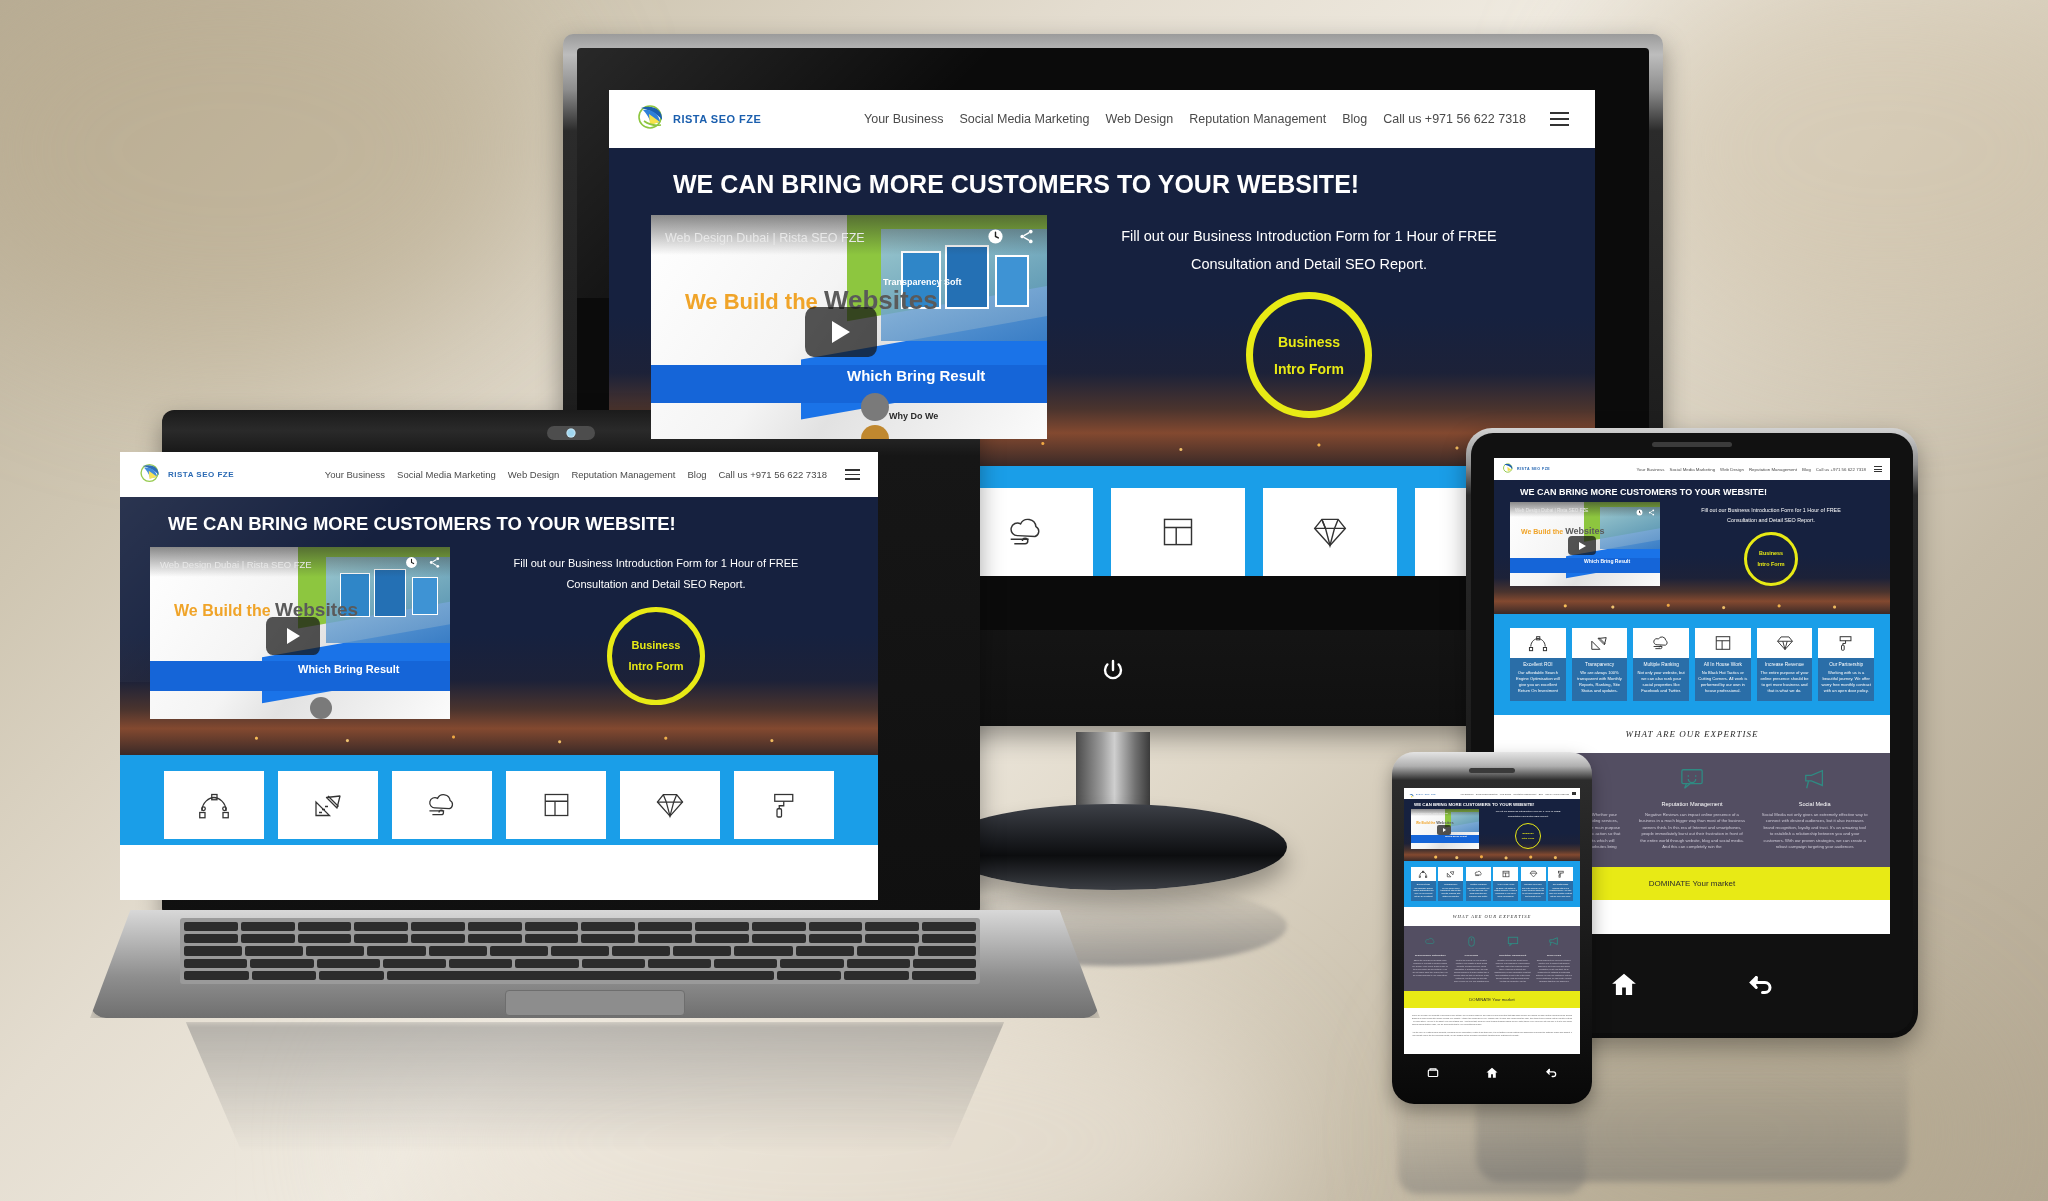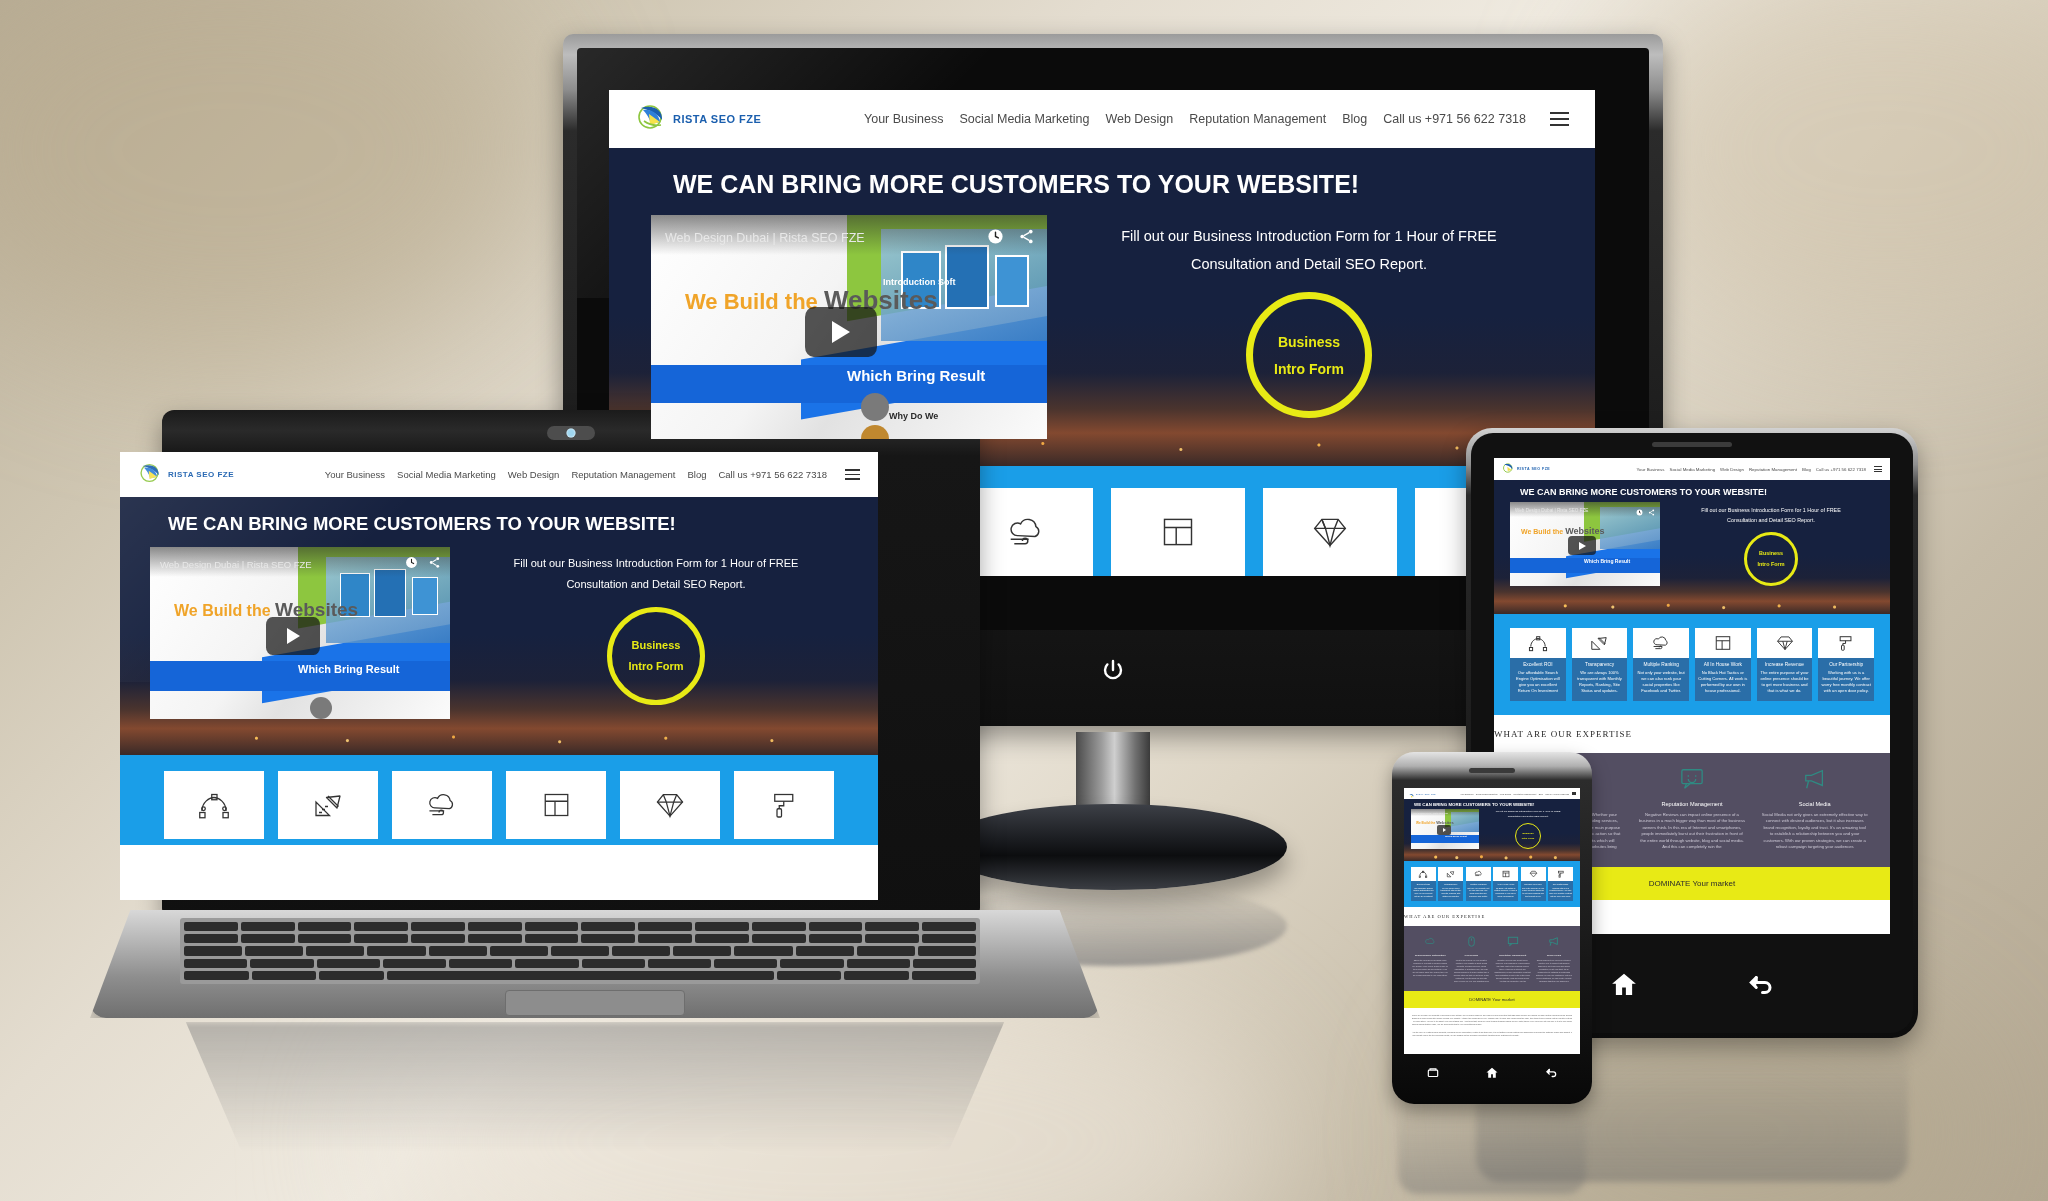--- a/index.html
+++ b/index.html
@@ -57,21 +57,21 @@
 
   .cta-col { color:#fff; text-align:center; flex:1; }
   .cta-line { display:block; }
   .circle-cta { border-style:solid; border-color:#e8ea15; border-radius:50%; display:flex; flex-direction:column; align-items:center; justify-content:center; color:#e8ea15; font-weight:bold; margin:0 auto; }
 
   .feature-strip { background:#1a9ee8; display:flex; align-items:stretch; justify-content:center; width:100%; }
   .fcard { background:#fff; display:flex; align-items:center; justify-content:center; }
   .fcard svg { display:block; }
   .fcard-body { background:#2a6ea8; color:#fff; text-align:center; }
 
-  .expertise-title { background:#fff; color:#2b2b2b; font-family:"Liberation Serif",serif; letter-spacing:1px; }
+  .expertise-title { background:#fff; text-align:center; color:#2b2b2b; font-family:"Liberation Serif",serif; letter-spacing:1px;font-style:italic; }
   .expertise { background:#534e62; display:flex; justify-content:center; }
   .ex-col { text-align:center; color:#e9e7ee; }
   .ex-col .ex-ico { color:#2f8a82; }
   .ex-head { color:#fff; }
   .ex-text { color:#cfcbd8; }
   .dominate { background:#e8ea15; color:#2b2b2b; text-align:center; }
   .article { background:#fff; color:#5b5b5b; }
 
   
   #monitor { position:absolute; left:563px; top:34px; width:1100px; height:692px; }
@@ -193,21 +193,21 @@
                 <div class="thumb-blue" style="left:150px;top:118px;width:300px;height:60px;"></div>
                 <div class="thumb-blue2" style="left:0;top:150px;width:396px;height:38px;"></div>
                 <div style="position:absolute;left:230px;top:14px;width:166px;height:112px;background:linear-gradient(160deg,#9fc9e8,#3f7fbf);opacity:.85;"></div>
                 <div style="position:absolute;left:250px;top:36px;width:40px;height:58px;background:#2f86c8;border:2px solid #fff;"></div>
                 <div style="position:absolute;left:294px;top:30px;width:44px;height:64px;background:#2470b4;border:2px solid #fff;"></div>
                 <div style="position:absolute;left:344px;top:40px;width:34px;height:52px;background:#3e93d4;border:2px solid #fff;"></div>
                 <div class="thumb-head" style="left:34px;top:70px;font-size:22px;">
                   <span class="amber">We Build the</span>
                   <span style="font-size:26px;">Websites</span>
                 </div>
-                <div style="position:absolute;left:232px;top:62px;color:#fff;font-size:9px;font-weight:bold;">Introduction Soft</div>
+                <div style="position:absolute;left:232px;top:62px;color:#fff;font-size:9px;font-weight:bold;">Transparency Soft</div>
                 <div class="thumb-sub" style="left:196px;top:152px;font-size:15px;">Which Bring Result</div>
                 <div style="position:absolute;left:238px;top:196px;color:#2a2a2a;font-size:9px;font-weight:bold;">Why Do We</div>
                 <div style="position:absolute;left:210px;top:178px;width:28px;height:28px;border-radius:50%;background:#7a7a7a;"></div>
                 <div style="position:absolute;left:210px;top:210px;width:28px;height:28px;border-radius:50%;background:#c0882f;"></div>
               </div>
 
               <div class="video-bar" style="height:40px;padding:6px 12px 0 14px;">
                 <div class="vtitle" style="font-size:12.5px;">Web Design Dubai | Rista SEO FZE</div>
                 <div class="vicons" style="gap:14px;">
                   <span>

